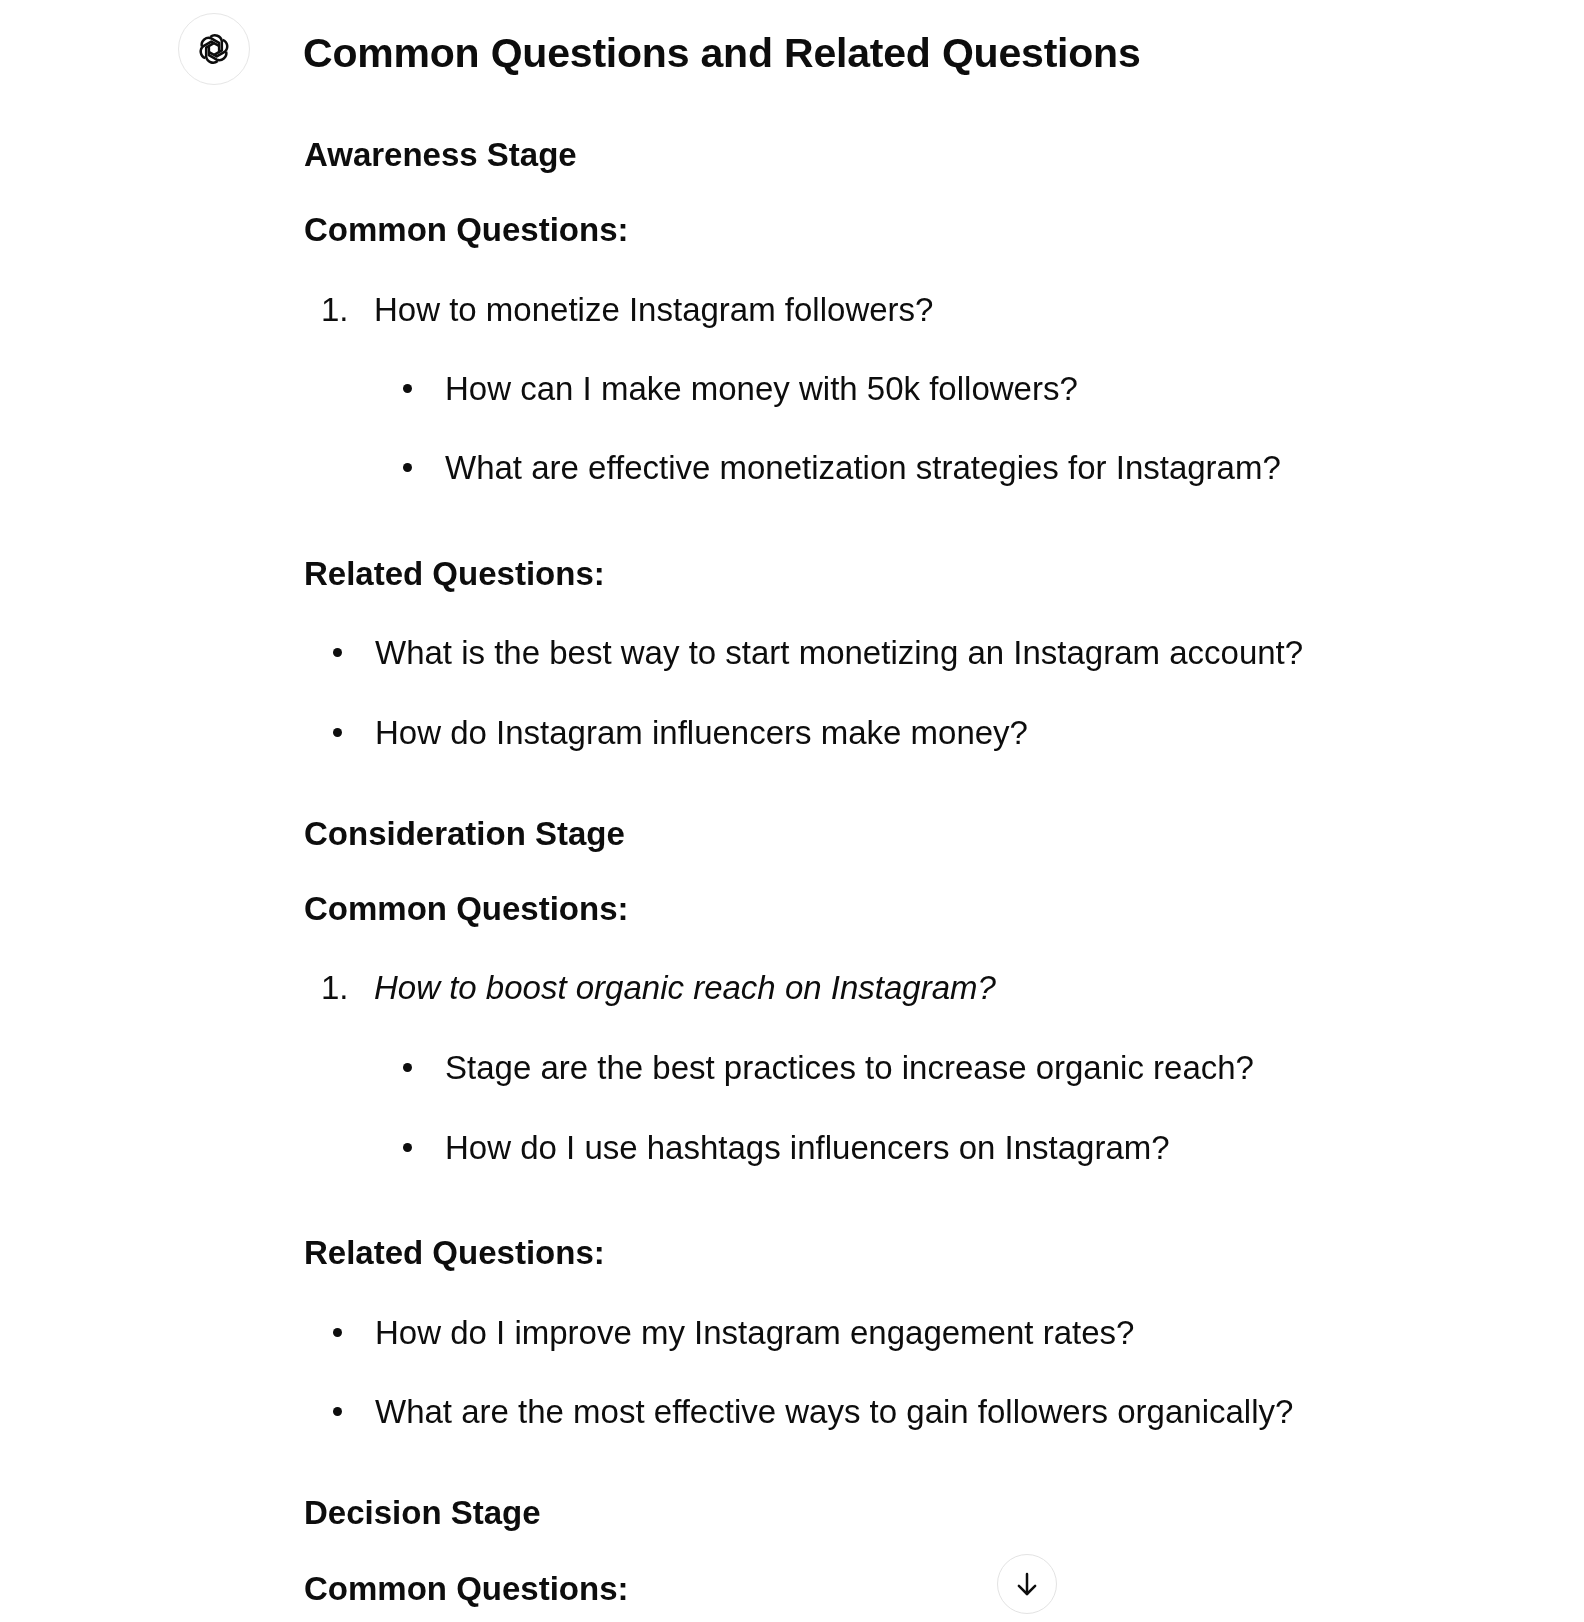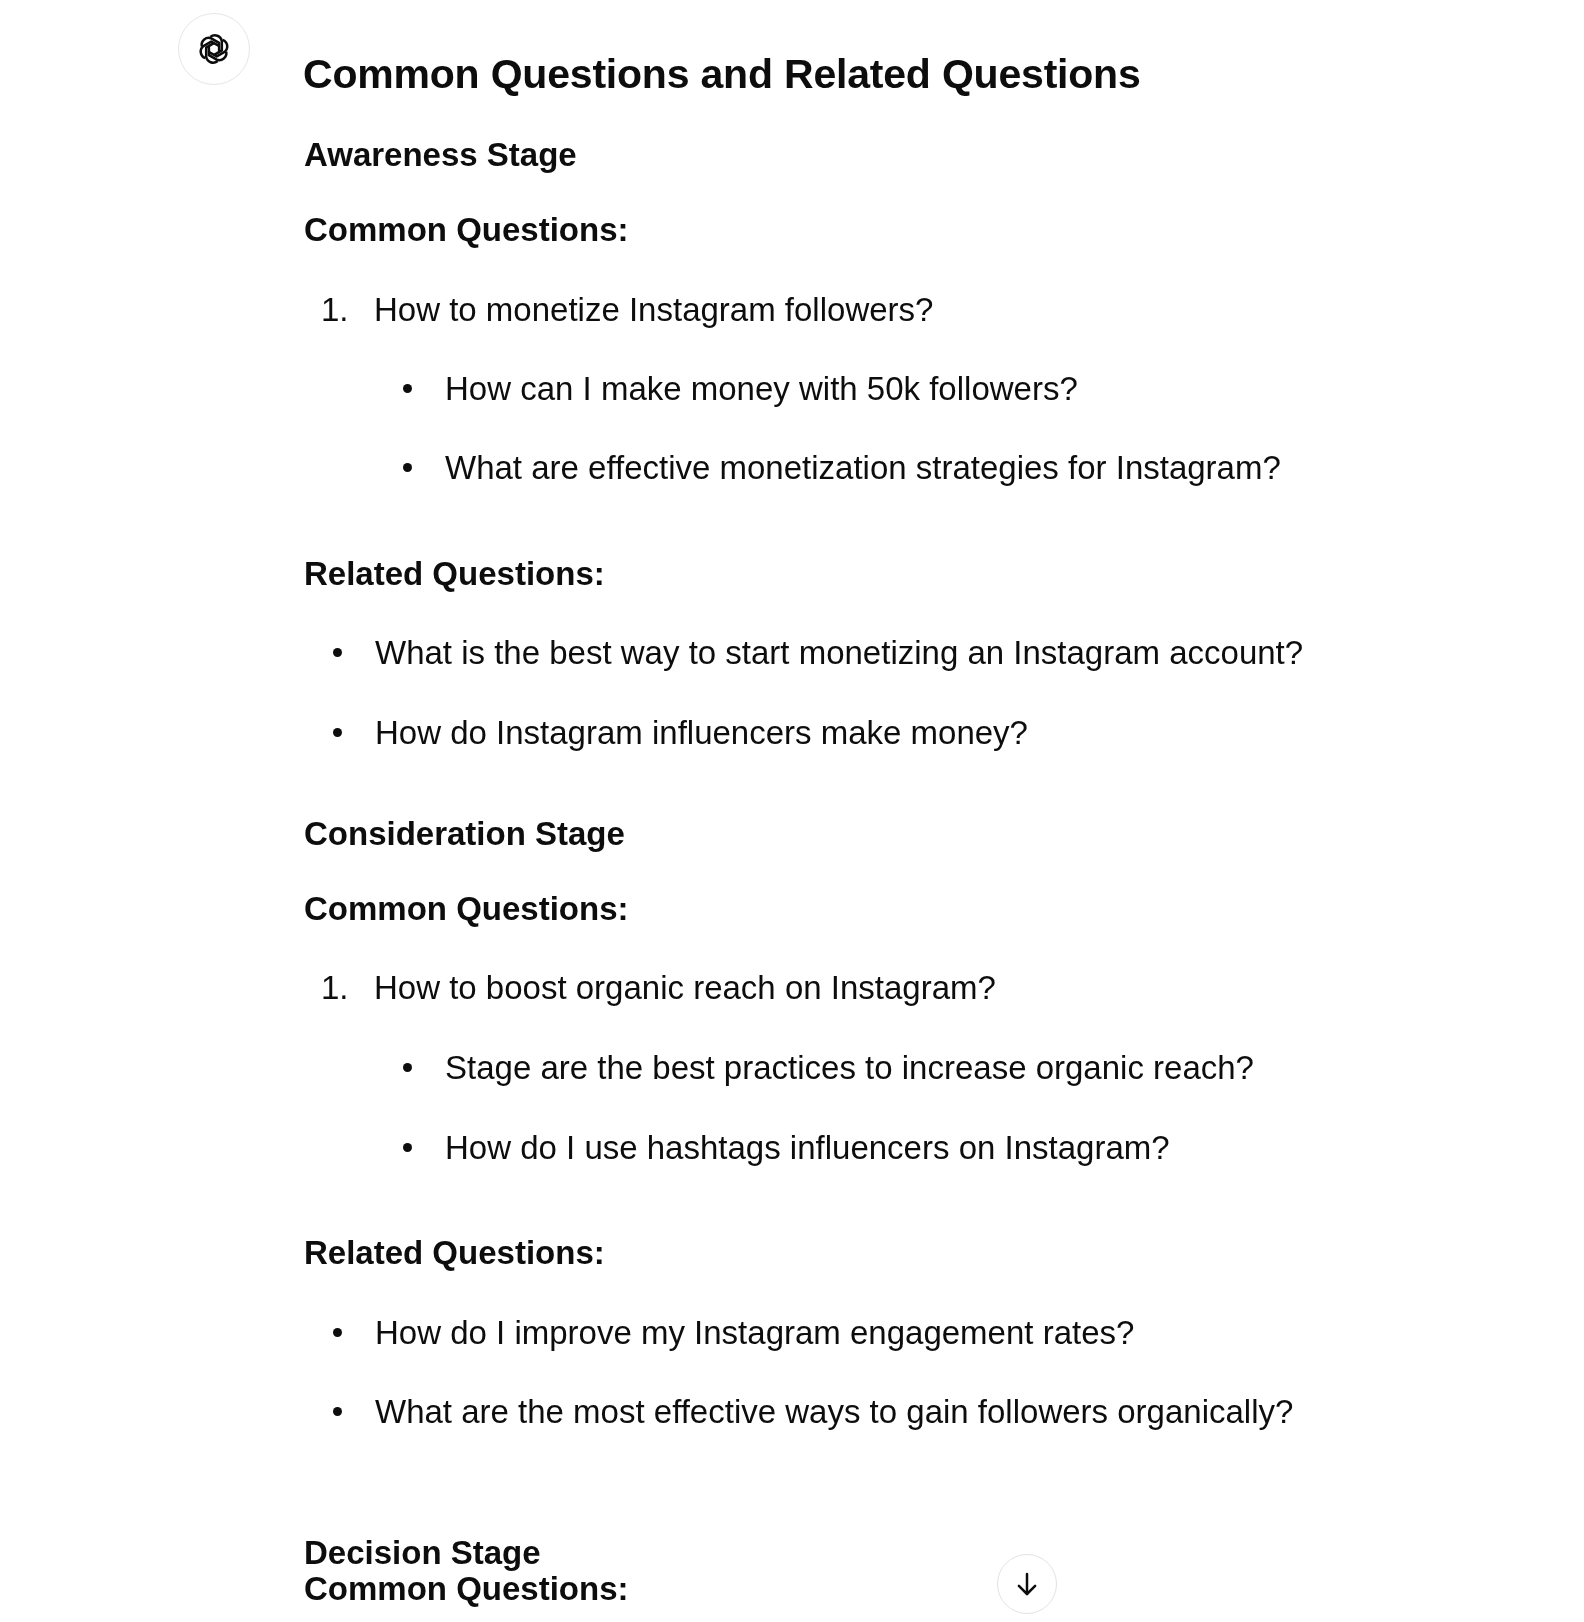--- a/index.html
+++ b/index.html
@@ -89,21 +89,21 @@
       <path d="M-2.2,-7.2 a4.2,4.2 0 0 1 6.9,2.6 l0,5.4 l-4.6,2.7"></path>
       <path d="M-2.2,-7.2 a4.2,4.2 0 0 1 6.9,2.6 l0,5.4 l-4.6,2.7" transform="rotate(60)"></path>
       <path d="M-2.2,-7.2 a4.2,4.2 0 0 1 6.9,2.6 l0,5.4 l-4.6,2.7" transform="rotate(120)"></path>
       <path d="M-2.2,-7.2 a4.2,4.2 0 0 1 6.9,2.6 l0,5.4 l-4.6,2.7" transform="rotate(180)"></path>
       <path d="M-2.2,-7.2 a4.2,4.2 0 0 1 6.9,2.6 l0,5.4 l-4.6,2.7" transform="rotate(240)"></path>
       <path d="M-2.2,-7.2 a4.2,4.2 0 0 1 6.9,2.6 l0,5.4 l-4.6,2.7" transform="rotate(300)"></path>
     </g>
   </svg>
 </div>
 
-<div class="abs title" style="top:54px;text-align:right;">Common Questions and Related Questions</div>
+<div class="abs title" style="top:33px;text-align:right;">Common Questions and Related Questions</div>
 
 <div class="abs h-stage" style="top:138px;">Awareness Stage</div>
 <div class="abs h-sub" style="top:213px;">Common Questions:</div>
 
 <div class="abs txt num" style="top:293px;">1.</div>
 <div class="abs txt num-text" style="top:293px;">How to monetize Instagram followers?</div>
 
 <span class="dot" style="left:403px; top:384px;"></span>
 <div class="abs txt" style="left:445px; top:372px;text-align:right;">How can I make money with 50k followers?</div>
 
@@ -115,37 +115,37 @@
 <span class="dot" style="left:333px; top:648px;"></span>
 <div class="abs txt" style="left:375px; top:636px;">What is the best way to start monetizing an Instagram account?</div>
 
 <span class="dot" style="left:333px; top:728px;"></span>
 <div class="abs txt" style="left:375px; top:716px;">How do Instagram influencers make money?</div>
 
 <div class="abs h-stage" style="top:817px;">Consideration Stage</div>
 <div class="abs h-sub" style="top:892px;">Common Questions:</div>
 
 <div class="abs txt num" style="top:971px;">1.</div>
-<div class="abs txt num-text" style="top:971px;">How to boost organic reach on Instagram?</div>
+<div class="abs txt num-text" style="top:971px;font-style:italic;">How to boost organic reach on Instagram?</div>
 
 <span class="dot" style="left:403px; top:1063px;"></span>
 <div class="abs txt" style="left:445px; top:1051px;">Stage are the best practices to increase organic reach?</div>
 
 <span class="dot" style="left:403px; top:1143px;"></span>
 <div class="abs txt" style="left:445px; top:1131px;">How do I use hashtags influencers on Instagram?</div>
 
 <div class="abs h-sub" style="top:1236px;">Related Questions:</div>
 
 <span class="dot" style="left:333px; top:1328px;"></span>
 <div class="abs txt" style="left:375px; top:1316px;">How do I improve my Instagram engagement rates?</div>
 
 <span class="dot" style="left:333px; top:1407px;"></span>
 <div class="abs txt" style="left:375px; top:1395px;">What are the most effective ways to gain followers organically?</div>
 
-<div class="abs h-stage" style="top:1536px;text-align:center;">Decision Stage</div>
+<div class="abs h-stage" style="top:1496px;text-align:center;">Decision Stage</div>
 <div class="abs h-sub" style="top:1572px;">Common Questions:</div>
 
 <div class="scroll-btn">
   <svg viewBox="0 0 24 24" fill="none" stroke="#0d0d0d" stroke-width="2" stroke-linecap="round" stroke-linejoin="round">
     <line x1="12" y1="4" x2="12" y2="20"></line>
     <polyline points="5.5,13.5 12,20 18.5,13.5"></polyline>
   </svg>
 </div>
 
 </body></html>

